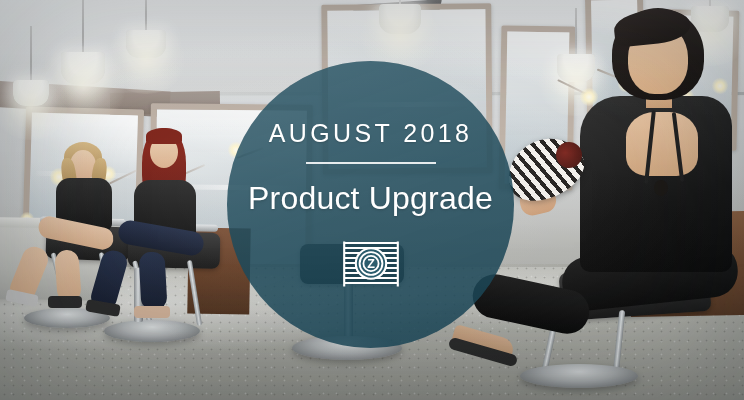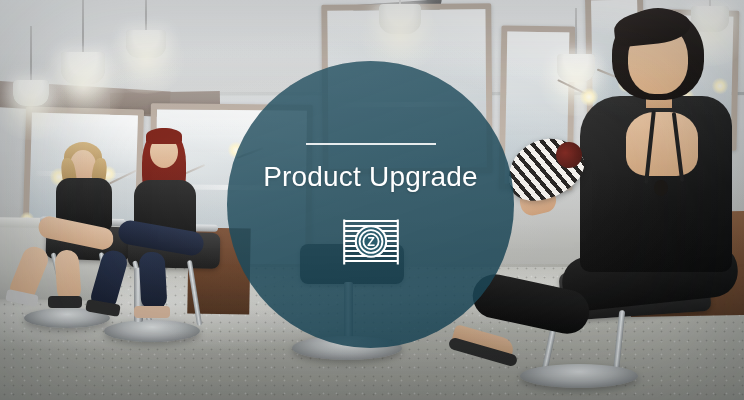--- a/index.html
+++ b/index.html
@@ -299,21 +299,21 @@
     white-space:nowrap;
     text-shadow:0 1px 2px rgba(0,0,0,.18);
   }
   .badge-rule{
     width:130px; height:2px;
     background:rgba(255,255,255,.88);
     margin-bottom:18px;
   }
   .badge-title{
     color:#ffffff;
-    font-size:28px;
+    font-size:32px;
     font-weight:400;
     letter-spacing:.2px;
     line-height:1.02;
     white-space:nowrap;
     text-shadow:0 1px 3px rgba(0,0,0,.20);
   }
   .badge-logo{
     margin-top:26px;
     width:56px; height:48px;
     display:block;
@@ -480,20 +480,21 @@
       <div class="zebra"></div>
       <div class="zebra-end"></div>
     </div>
 
     <div class="grade"></div>
     <div class="vignette"></div>
   </div>
 
   <div class="badge">
     <div class="badge-inner">
+      <div class="badge-date">AUGUST 2018</div>
 
       <div class="badge-rule"></div>
 
       <div class="badge-title">Product Upgrade</div>
 
       <svg class="badge-logo" viewBox="0 0 56 48" aria-hidden="true">
         <g stroke="#ffffff" stroke-width="2.1" fill="none">
           <line x1="1" y1="3" x2="55" y2="3"></line>
           <line x1="1" y1="8" x2="55" y2="8"></line>
           <line x1="1" y1="13" x2="55" y2="13"></line>

